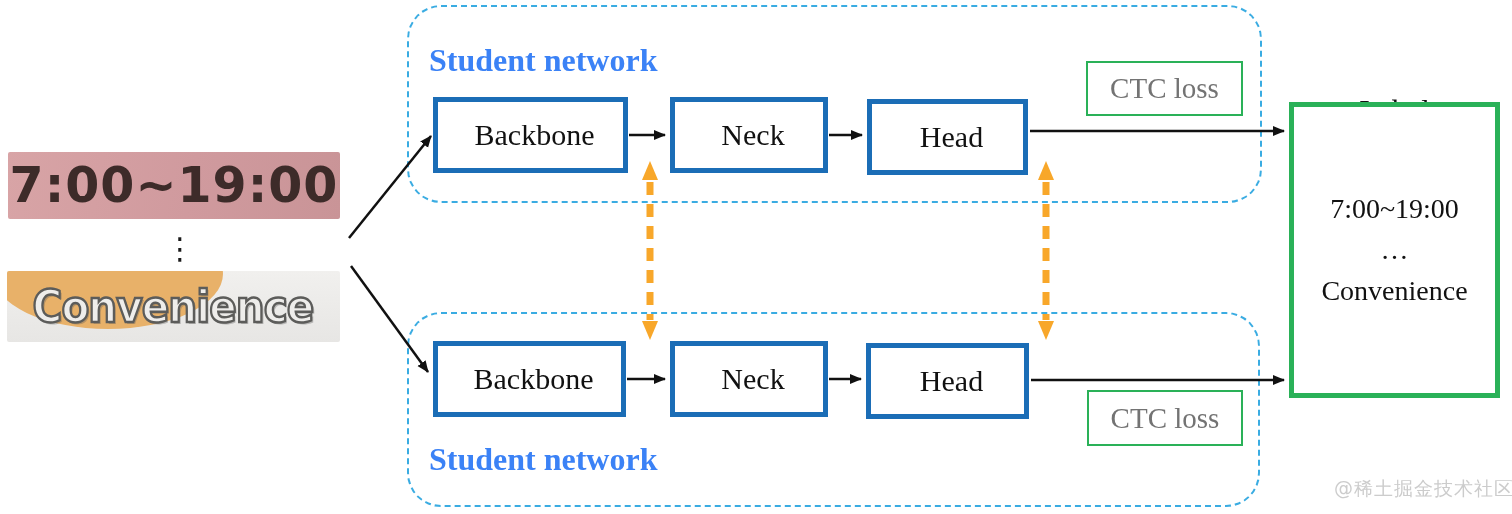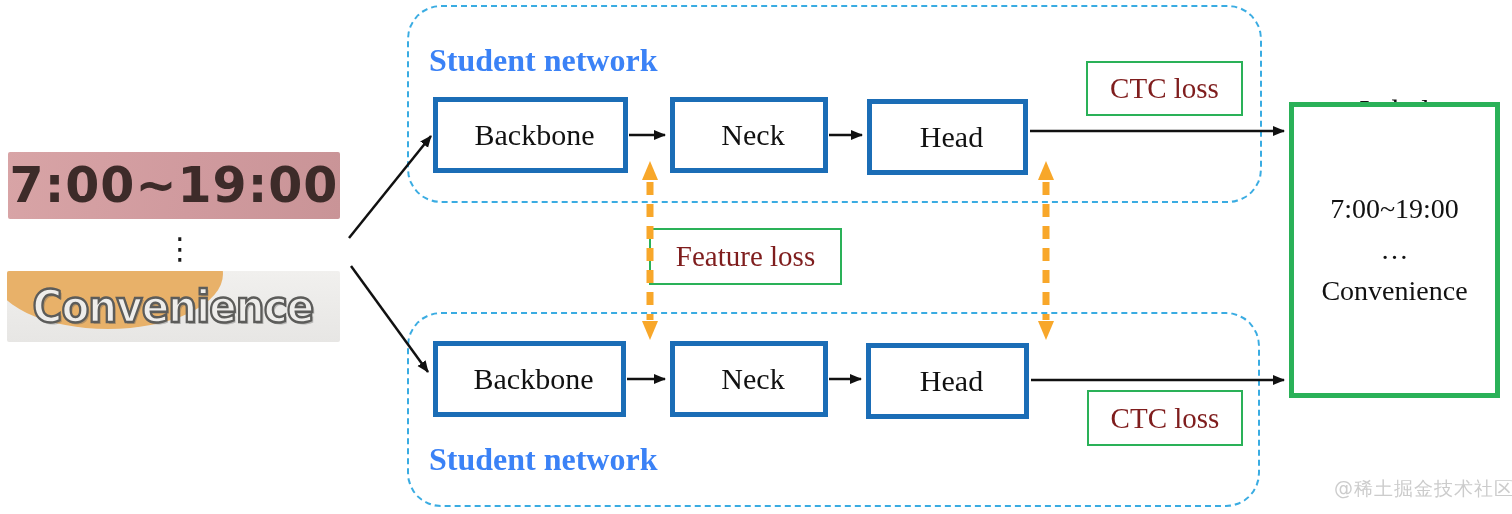--- a/index.html
+++ b/index.html
@@ -67,21 +67,21 @@
   #s-backbone{left:433px;top:97px;width:195px;height:76px;}
   #s-neck{left:670px;top:97px;width:158px;height:76px;}
   #s-head{left:867px;top:99px;width:161px;height:76px;}
   #t-backbone{left:433px;top:341px;width:193px;height:76px;}
   #t-neck{left:670px;top:341px;width:158px;height:76px;}
   #t-head{left:866px;top:343px;width:163px;height:76px;}
   
   .loss{
     position:absolute;background:#ffffff;border:2px solid #2ab158;
     display:flex;align-items:center;justify-content:center;
-    font-size:29px;color:#7f1d1d;box-sizing:border-box;white-space:nowrap;
+    font-size:29px;color:#737373;box-sizing:border-box;white-space:nowrap;
   }
   #ctc-top{left:1086px;top:61px;width:157px;height:55px;}
   #feature-loss{left:649px;top:228px;width:193px;height:57px;}
   #dml-loss{left:1047px;top:227px;width:163px;height:56px;}
   #ctc-bottom{left:1087px;top:390px;width:156px;height:56px;}
   
   #label-title{
     position:absolute;left:1289px;top:50px;width:211px;text-align:center;
     font-size:31px;color:#111;margin-top:44px;
   }
@@ -128,21 +128,20 @@
 
   <div class="block" id="s-backbone">Backbone</div>
   <div class="block" id="s-neck">Neck</div>
   <div class="block" id="s-head">Head</div>
 
   <div class="block" id="t-backbone">Backbone</div>
   <div class="block" id="t-neck">Neck</div>
   <div class="block" id="t-head">Head</div>
 
   <div class="loss" id="ctc-top">CTC loss</div>
-  <div class="loss" id="feature-loss">Feature loss</div>
   <div class="loss" id="ctc-bottom">CTC loss</div>
 
   <div id="label-title">Label</div>
   <div id="label-box">
     <div class="label-line">7:00~19:00</div>
     <div class="label-line">…</div>
     <div class="label-line">Convenience</div>
   </div>
 
   <svg id="arrows" width="1512" height="514" viewBox="0 0 1512 514">

